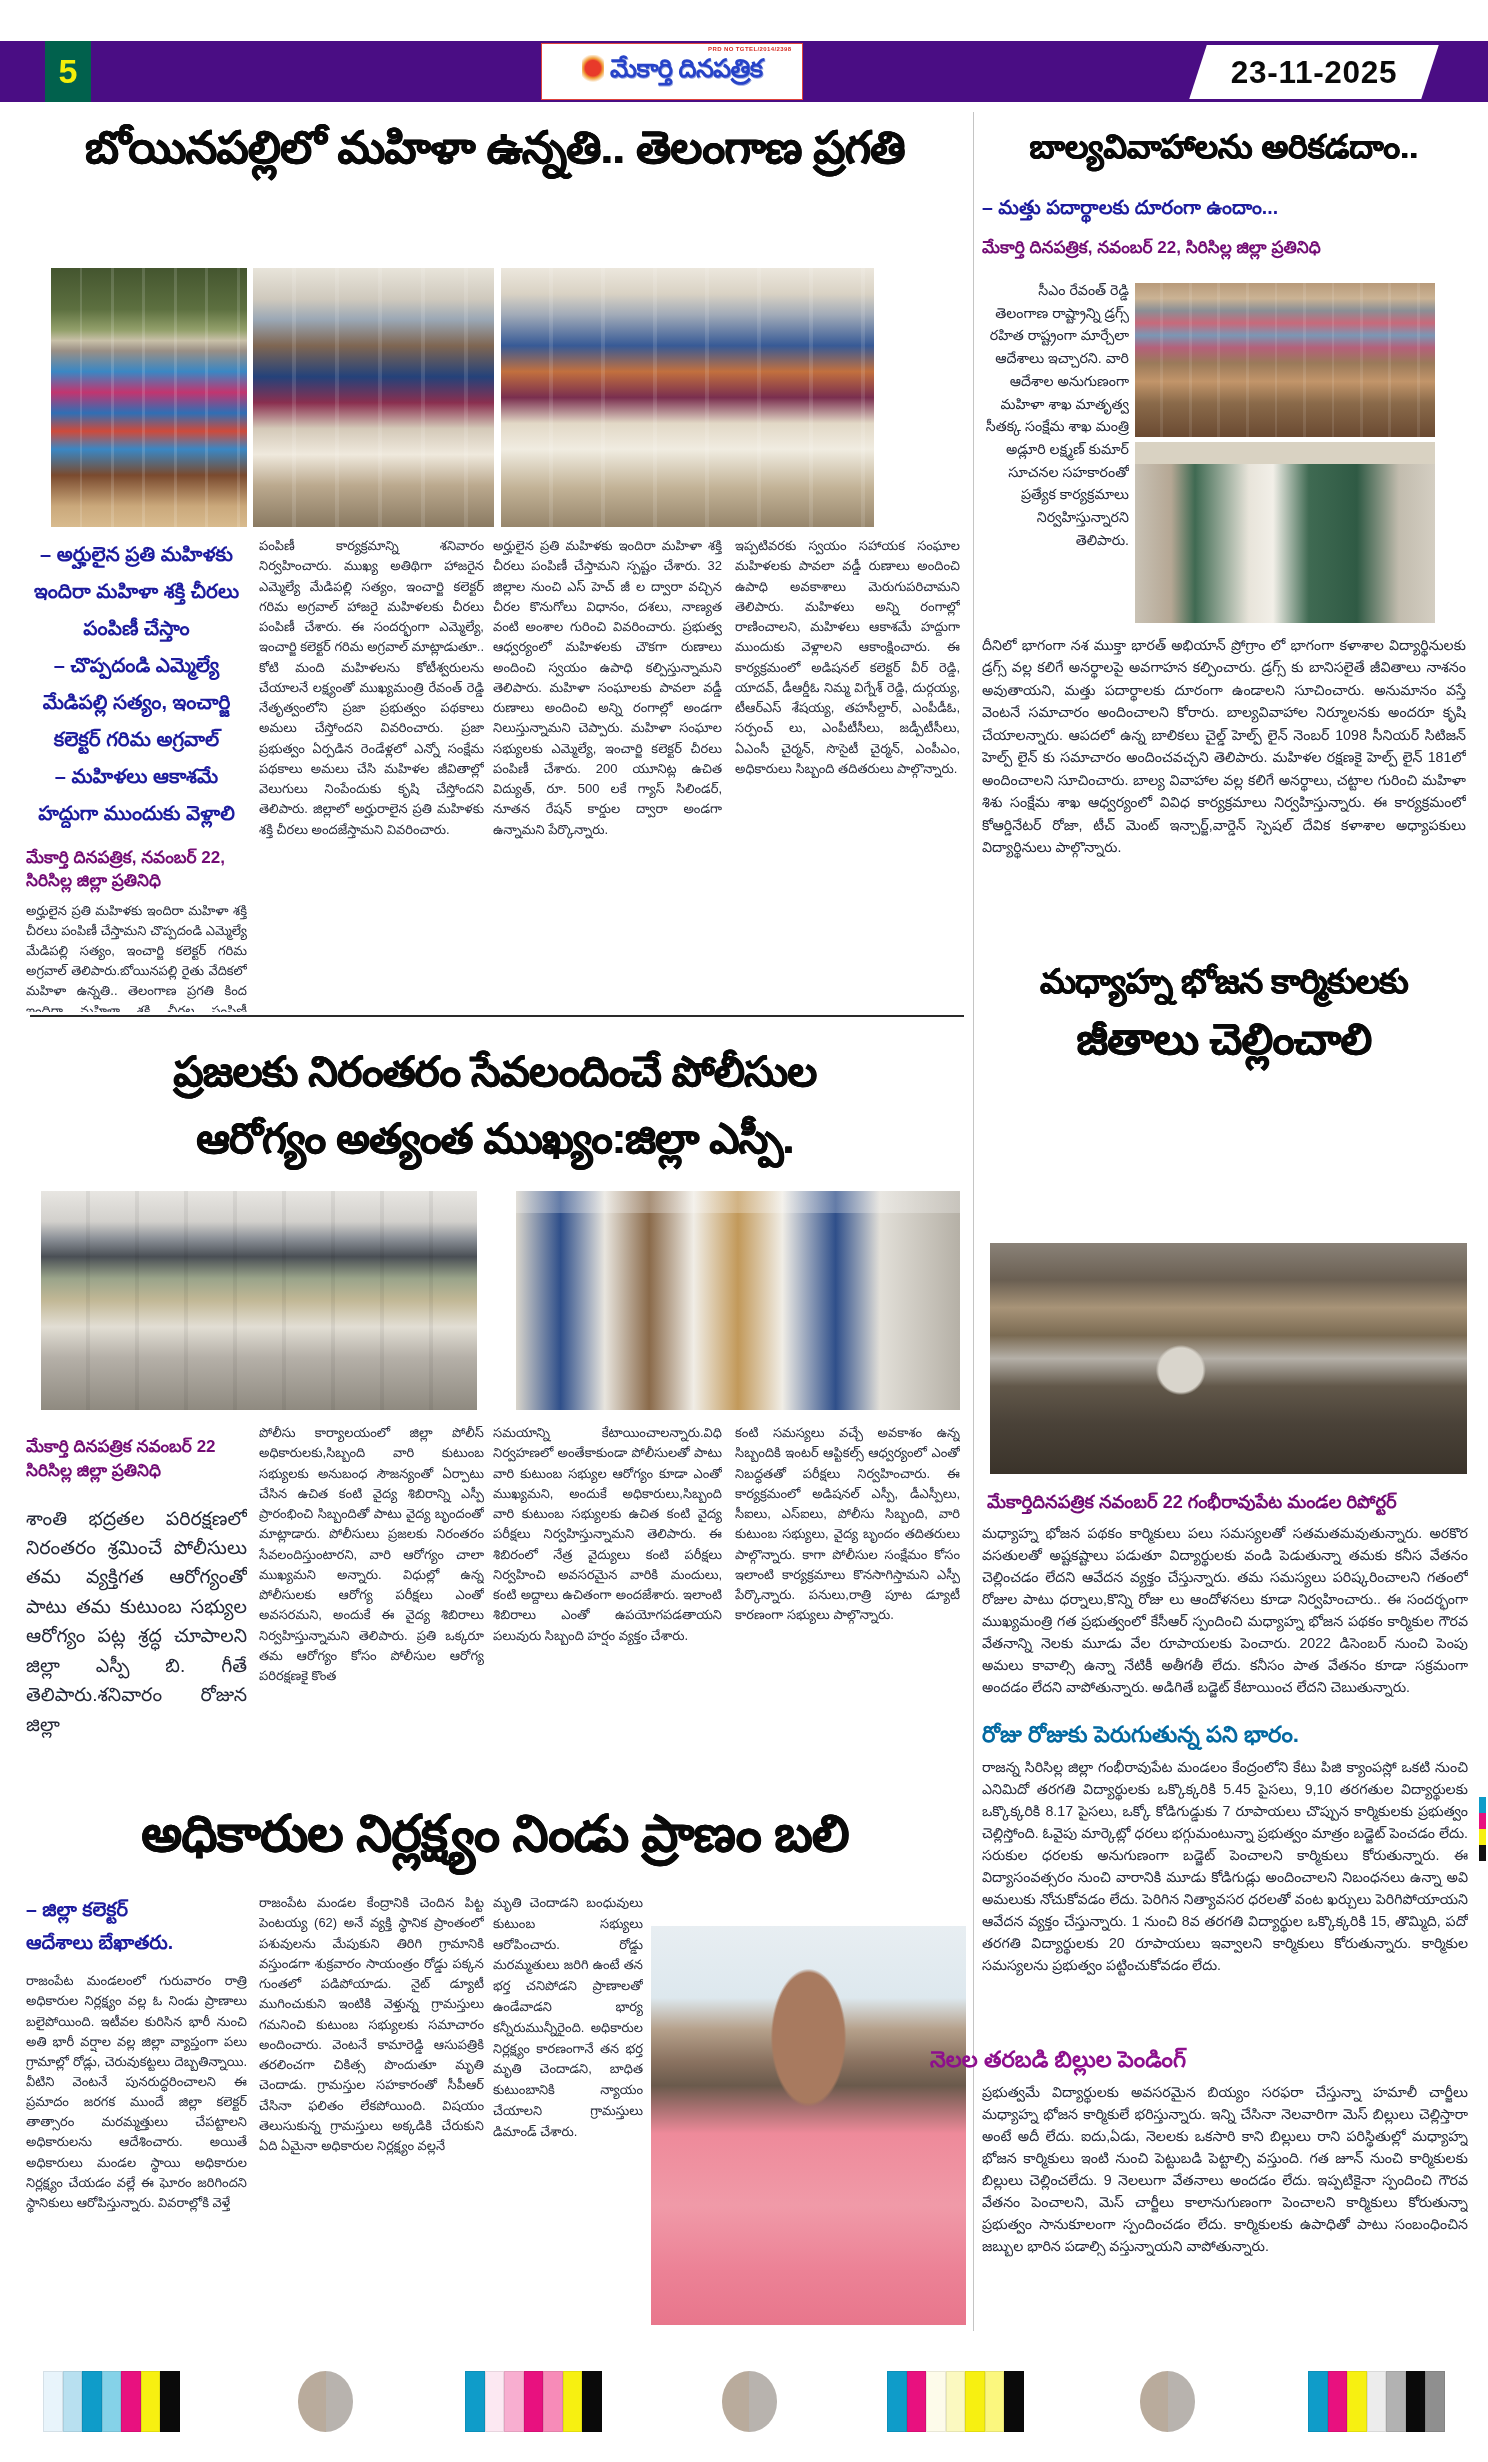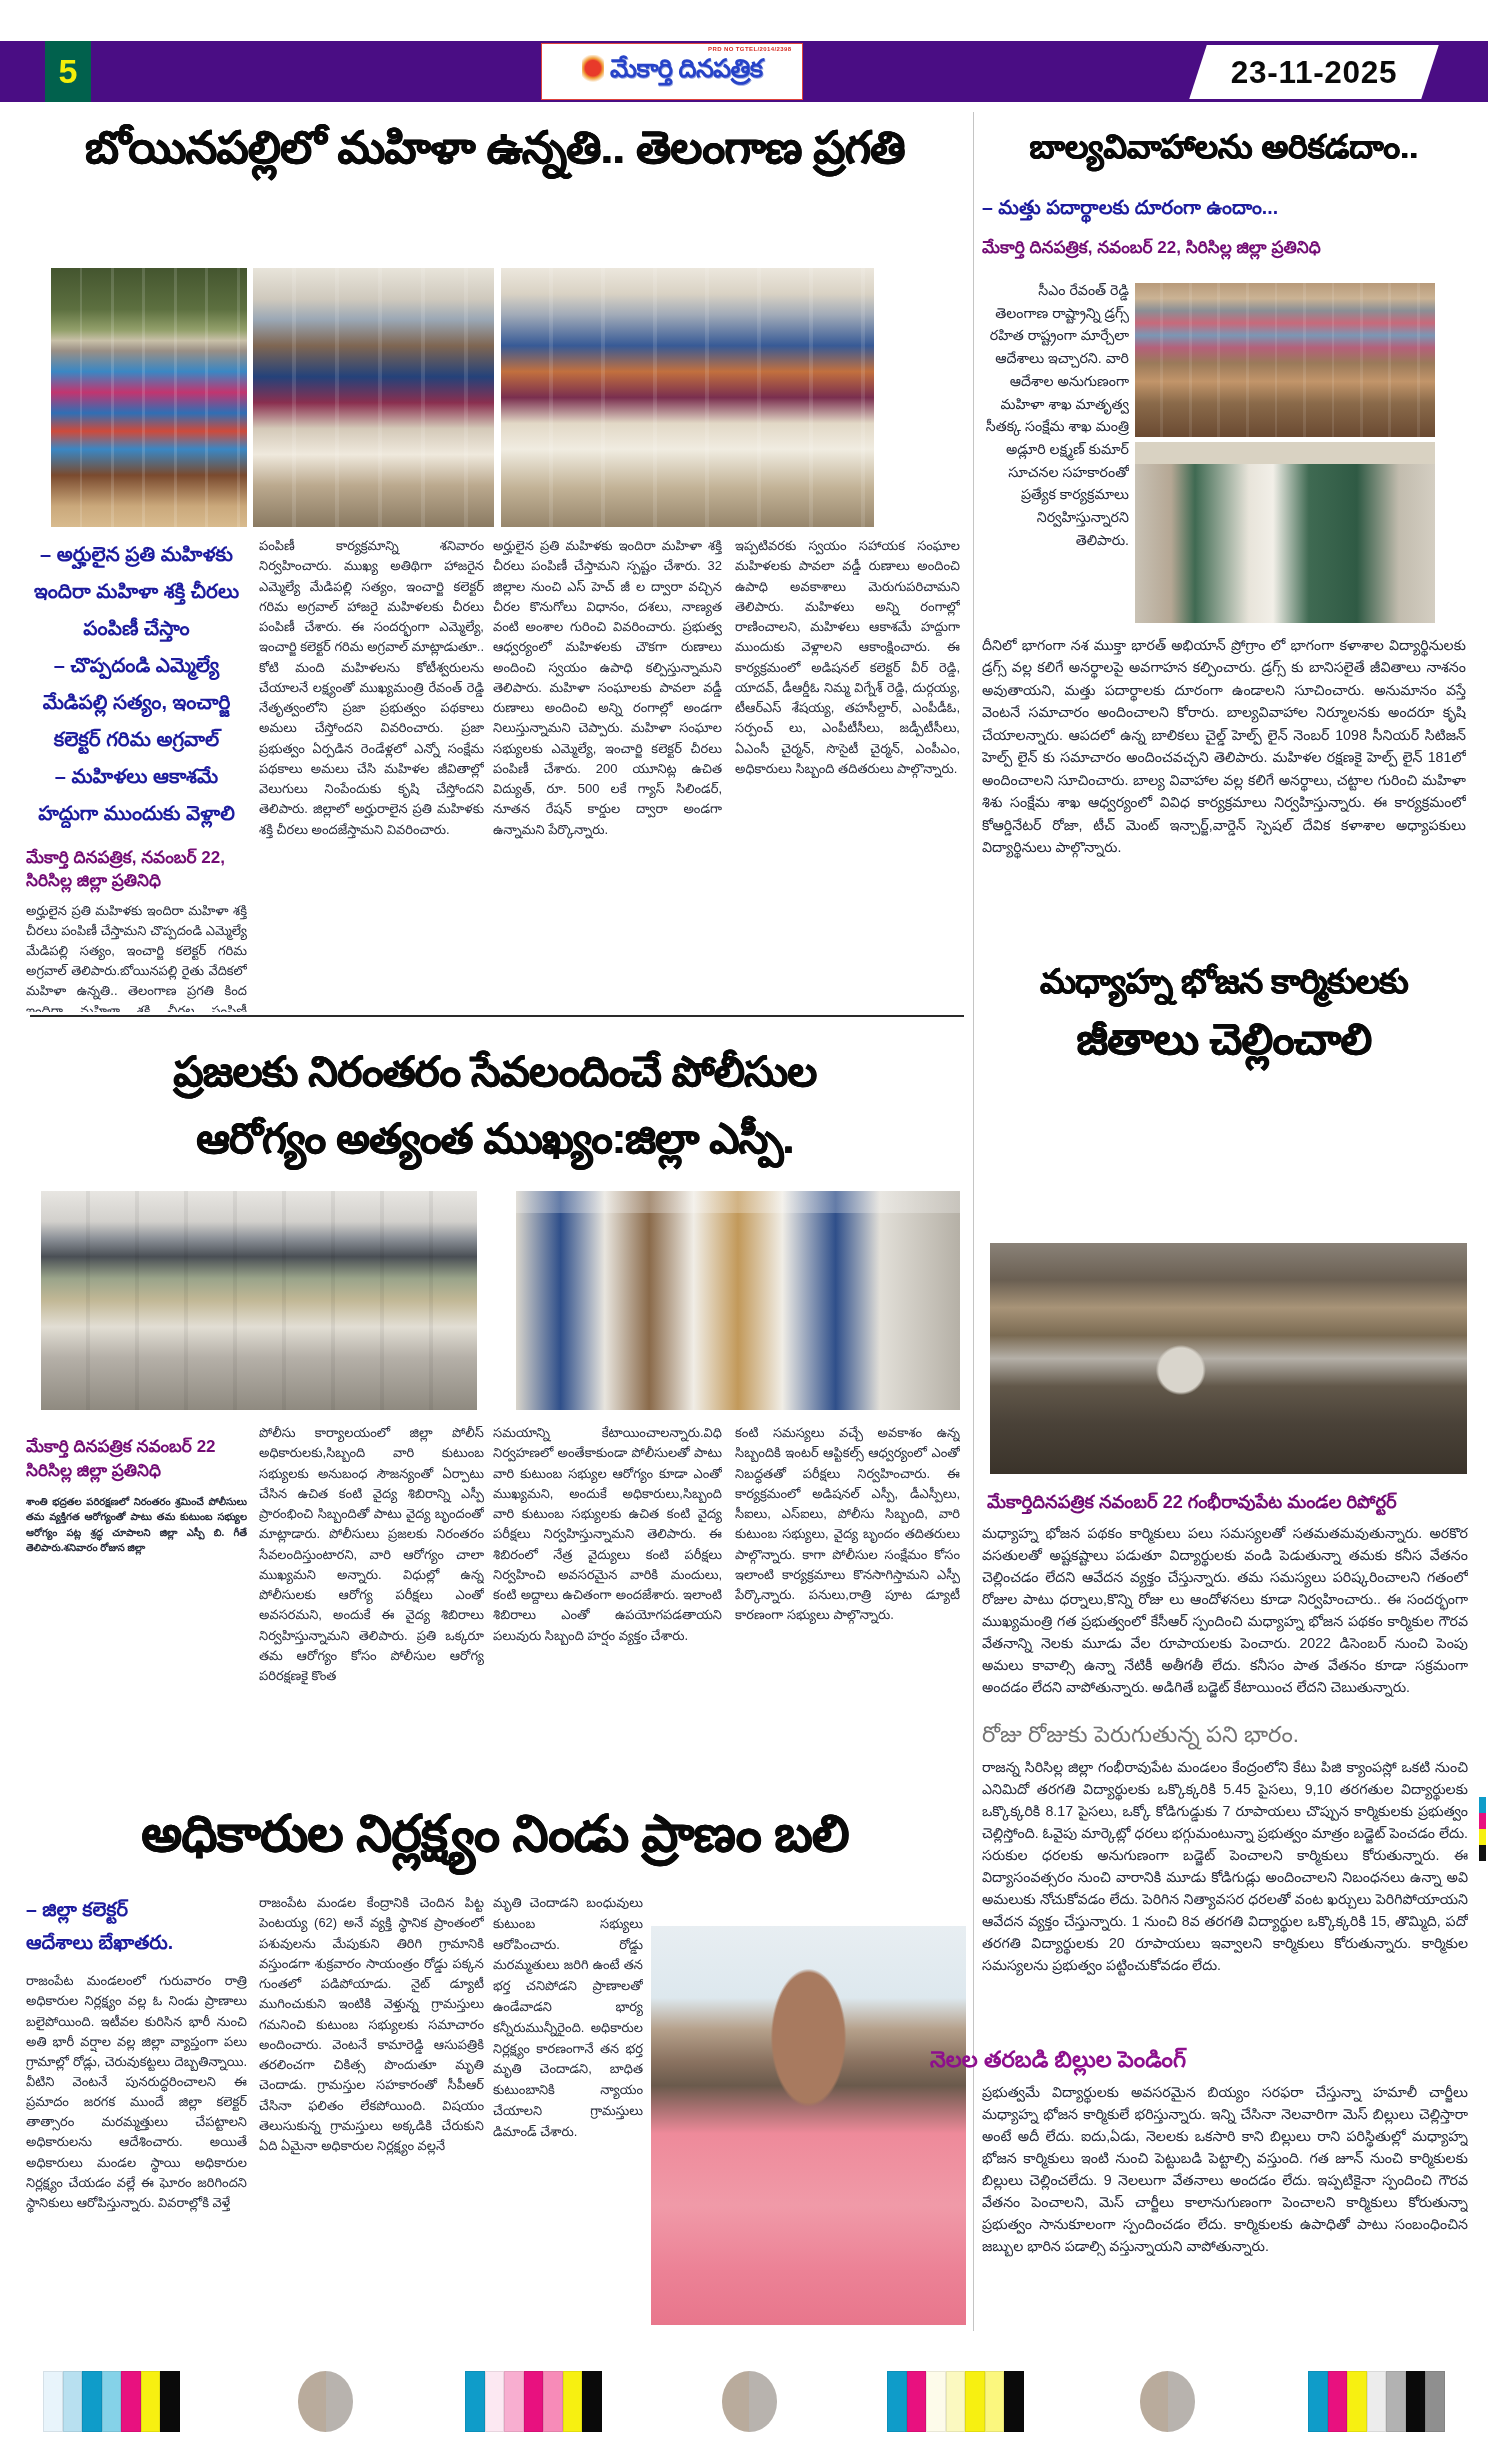--- a/index.html
+++ b/index.html
@@ -27,21 +27,21 @@
   .date-plate { left:1198px; top:45px; width:232px; height:54px; background:#ffffff;
     transform:skewX(-18deg); display:flex; align-items:center; justify-content:center; }
   .date-text { transform:skewX(18deg); color:#0a0a0a; font-size:31.5px; font-weight:bold; letter-spacing:0.7px; }
 
   
   .headline { color:#0a0a0a; font-weight:bold; text-align:center; letter-spacing:-0.7px;
     text-shadow:0.4px 0 #0a0a0a, -0.4px 0 #0a0a0a; }
   .bullets-blue { color:#1d1c9e; font-weight:bold; text-align:center; }
   .byline { color:#720c74; font-weight:bold; }
   .bodytext { color:#232736; text-align:justify; }
-  .subhead-red { color:#737373; font-weight:normal; }
+  .subhead-red { color:#0369a1; font-weight:bold; }
   .subhead-purple { color:#8d0f8d; font-weight:bold; }
   .col { overflow:hidden; }
   .vrule { width:0.7px; background:#c4c4c4; }
   .hrule { height:1.5px; background:#2a2a2a; }
 
   
   .photo { overflow:hidden; }
   .ph-crowd-sarees { background:
     repeating-linear-gradient(90deg, rgba(255,255,255,0) 0 28.5px, rgba(255,255,255,.14) 28.5px 31.5px),
     linear-gradient(180deg,#44552f 0%,#5d7040 16%,#93a06b 24%,#c8c0a8 28%,#9a8f85 32%,#3a87c4 40%,#c2356f 48%,#2f6fb5 56%,#cf4a3a 63%,#3a87c4 70%,#7a4a2e 80%,#caa87b 92%,#d8bb8e 100%); }
@@ -124,21 +124,21 @@
   <div class="abs headline" style="left:22.5px; top:1038px; width:945px; font-size:42px; line-height:1.6;">
     <div>ప్రజలకు నిరంతరం సేవలందించే పోలీసుల</div>
     <div>ఆరోగ్యం అత్యంత ముఖ్యం:జిల్లా ఎస్పీ.</div>
   </div>
 
   <div class="abs photo ph-eyecamp" style="left:41px; top:1191px; width:436px; height:219px;"></div>
   <div class="abs photo ph-ribbon" style="left:516px; top:1191px; width:444px; height:219px;"></div>
 
   <div class="abs col" style="left:26px; top:1423px; width:221px; height:367px;">
     <div class="byline" style="font-size:17px; line-height:1.4; margin-top:12px;">మేకార్తి దినపత్రిక నవంబర్ 22 సిరిసిల్ల జిల్లా  ప్రతినిధి</div>
-    <div class="bodytext" style="font-size:10px; line-height:1.55; margin-top:11px;font-weight:bold;">శాంతి భద్రతల పరిరక్షణలో నిరంతరం శ్రమించే పోలీసులు తమ వ్యక్తిగత ఆరోగ్యంతో పాటు తమ కుటుంబ సభ్యుల ఆరోగ్యం పట్ల శ్రద్ధ చూపాలని జిల్లా ఎస్పీ బి. గీతే తెలిపారు.శనివారం రోజున జిల్లా</div>
+    <div class="bodytext" style="font-size:19px; line-height:1.55; margin-top:21px;">శాంతి భద్రతల పరిరక్షణలో నిరంతరం శ్రమించే పోలీసులు తమ వ్యక్తిగత ఆరోగ్యంతో పాటు తమ కుటుంబ సభ్యుల ఆరోగ్యం పట్ల శ్రద్ధ చూపాలని జిల్లా ఎస్పీ బి. గీతే తెలిపారు.శనివారం రోజున జిల్లా</div>
   </div>
   <div class="abs col bodytext" style="left:259px; top:1423px; width:225px; height:367px; font-size:13px; line-height:1.56;">పోలీసు కార్యాలయంలో జిల్లా పోలీస్ అధికారులకు,సిబ్బంది వారి కుటుంబ సభ్యులకు అనుబంధ సౌజన్యంతో ఏర్పాటు చేసిన ఉచిత కంటి వైద్య శిబిరాన్ని ఎస్పీ ప్రారంభించి సిబ్బందితో పాటు వైద్య బృందంతో మాట్లాడారు. పోలీసులు ప్రజలకు నిరంతరం సేవలందిస్తుంటారని, వారి ఆరోగ్యం చాలా ముఖ్యమని అన్నారు. విధుల్లో ఉన్న పోలీసులకు ఆరోగ్య పరీక్షలు ఎంతో అవసరమని, అందుకే ఈ వైద్య శిబిరాలు నిర్వహిస్తున్నామని తెలిపారు. ప్రతి ఒక్కరూ తమ ఆరోగ్యం కోసం పోలీసుల ఆరోగ్య పరిరక్షణకై కొంత</div>
   <div class="abs col bodytext" style="left:493px; top:1423px; width:229px; height:367px; font-size:13px; line-height:1.56;">సమయాన్ని కేటాయించాలన్నారు.విధి నిర్వహణలో అంతేకాకుండా పోలీసులతో పాటు వారి కుటుంబ సభ్యుల ఆరోగ్యం కూడా ఎంతో ముఖ్యమని, అందుకే అధికారులు,సిబ్బంది వారి కుటుంబ సభ్యులకు ఉచిత కంటి వైద్య పరీక్షలు నిర్వహిస్తున్నామని తెలిపారు. ఈ శిబిరంలో నేత్ర వైద్యులు కంటి పరీక్షలు నిర్వహించి అవసరమైన వారికి మందులు, కంటి అద్దాలు ఉచితంగా అందజేశారు. ఇలాంటి శిబిరాలు ఎంతో ఉపయోగపడతాయని పలువురు సిబ్బంది హర్షం వ్యక్తం చేశారు.</div>
   <div class="abs col bodytext" style="left:735px; top:1423px; width:225px; height:367px; font-size:13px; line-height:1.56;">కంటి సమస్యలు వచ్చే అవకాశం ఉన్న సిబ్బందికి ఇంటర్ ఆప్టికల్స్ ఆధ్వర్యంలో ఎంతో నిబద్ధతతో పరీక్షలు నిర్వహించారు. ఈ కార్యక్రమంలో అడిషనల్ ఎస్పీ, డీఎస్పీలు, సీఐలు, ఎస్ఐలు, పోలీసు సిబ్బంది, వారి కుటుంబ సభ్యులు, వైద్య బృందం తదితరులు పాల్గొన్నారు. కాగా పోలీసుల సంక్షేమం కోసం ఇలాంటి కార్యక్రమాలు కొనసాగిస్తామని ఎస్పీ పేర్కొన్నారు. పనులు,రాత్రి పూట డ్యూటీ కారణంగా  సభ్యులు పాల్గొన్నారు.</div>
 
   <div class="abs headline" style="left:22.5px; top:1801px; width:945px; font-size:51px; line-height:1.3;">అధికారుల నిర్లక్ష్యం నిండు ప్రాణం బలి</div>
 
   <div class="abs col" style="left:26px; top:1893px; width:221px; height:454px;">
     <div class="bullets-blue" style="font-size:19.5px; line-height:1.7; text-align:left; white-space:pre-line;">– జిల్లా కలెక్టర్
    ఆదేశాలు బేఖాతరు.</div>

